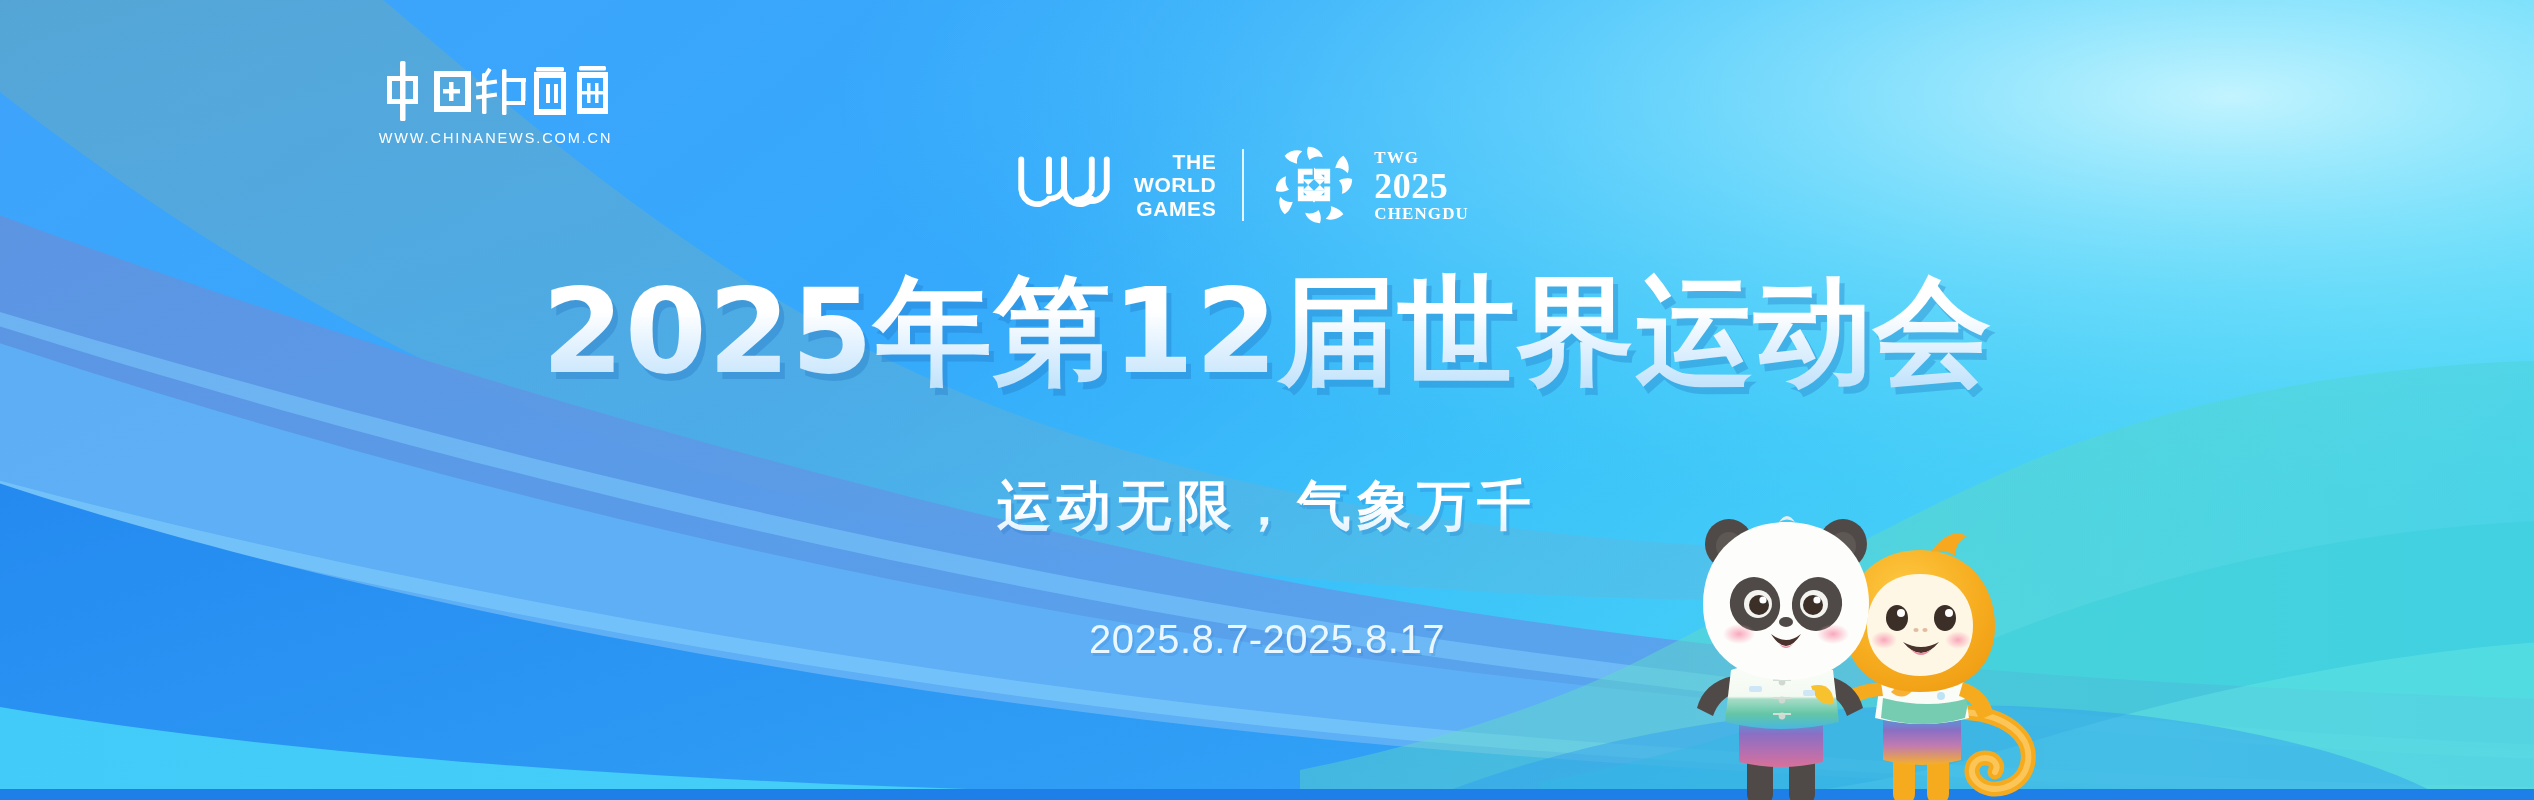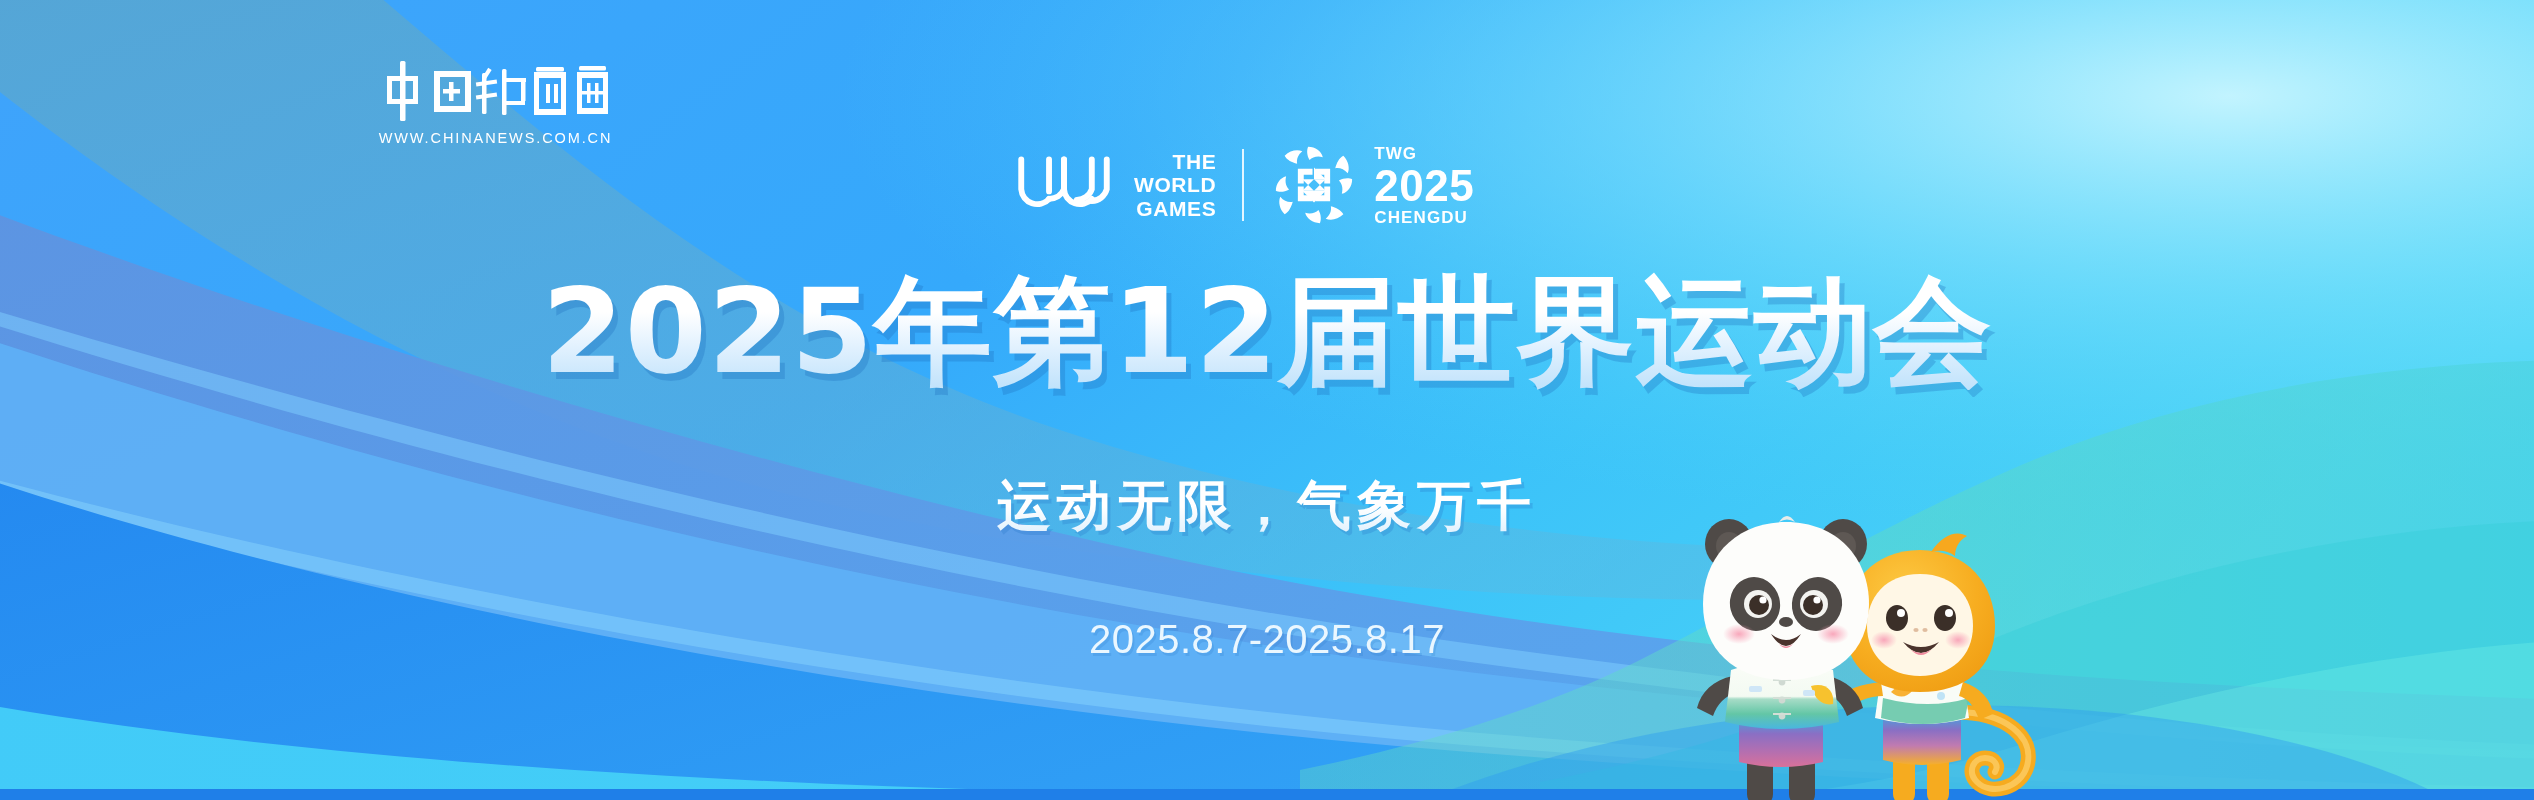--- a/index.html
+++ b/index.html
@@ -71,25 +71,25 @@
     text-align: right;
   }
   .lock-divider {
     width: 2px;
     height: 72px;
     background: rgba(255,255,255,0.85);
   }
   .twg-emblem { width: 88px; height: 88px; }
   .twg-words {
     color: #ffffff;
-    font-family: Liberation Sans, sans-serif;
+    font-family: Liberation Serif, serif;
     line-height: 1;
   }
   .twg-words .twg-small { font-size: 17px; font-weight: 700; letter-spacing: 1px; }
-  .twg-words .twg-year  { font-size: 44px; font-weight: 700; letter-spacing: 0.5px; margin: 2px 0 1px; }
+  .twg-words .twg-year  { font-size: 36px; font-weight: 700; letter-spacing: 0.5px; margin: 2px 0 1px; }
   .twg-words .twg-city  { font-size: 17px; font-weight: 700; letter-spacing: 1.1px; }
 
   
   #headline {
     position: absolute;
     left: 0;
     right: 0;
     top: 272px;
     text-align: center;
     font-family: "DejaVu Sans", "Liberation Sans", sans-serif;

